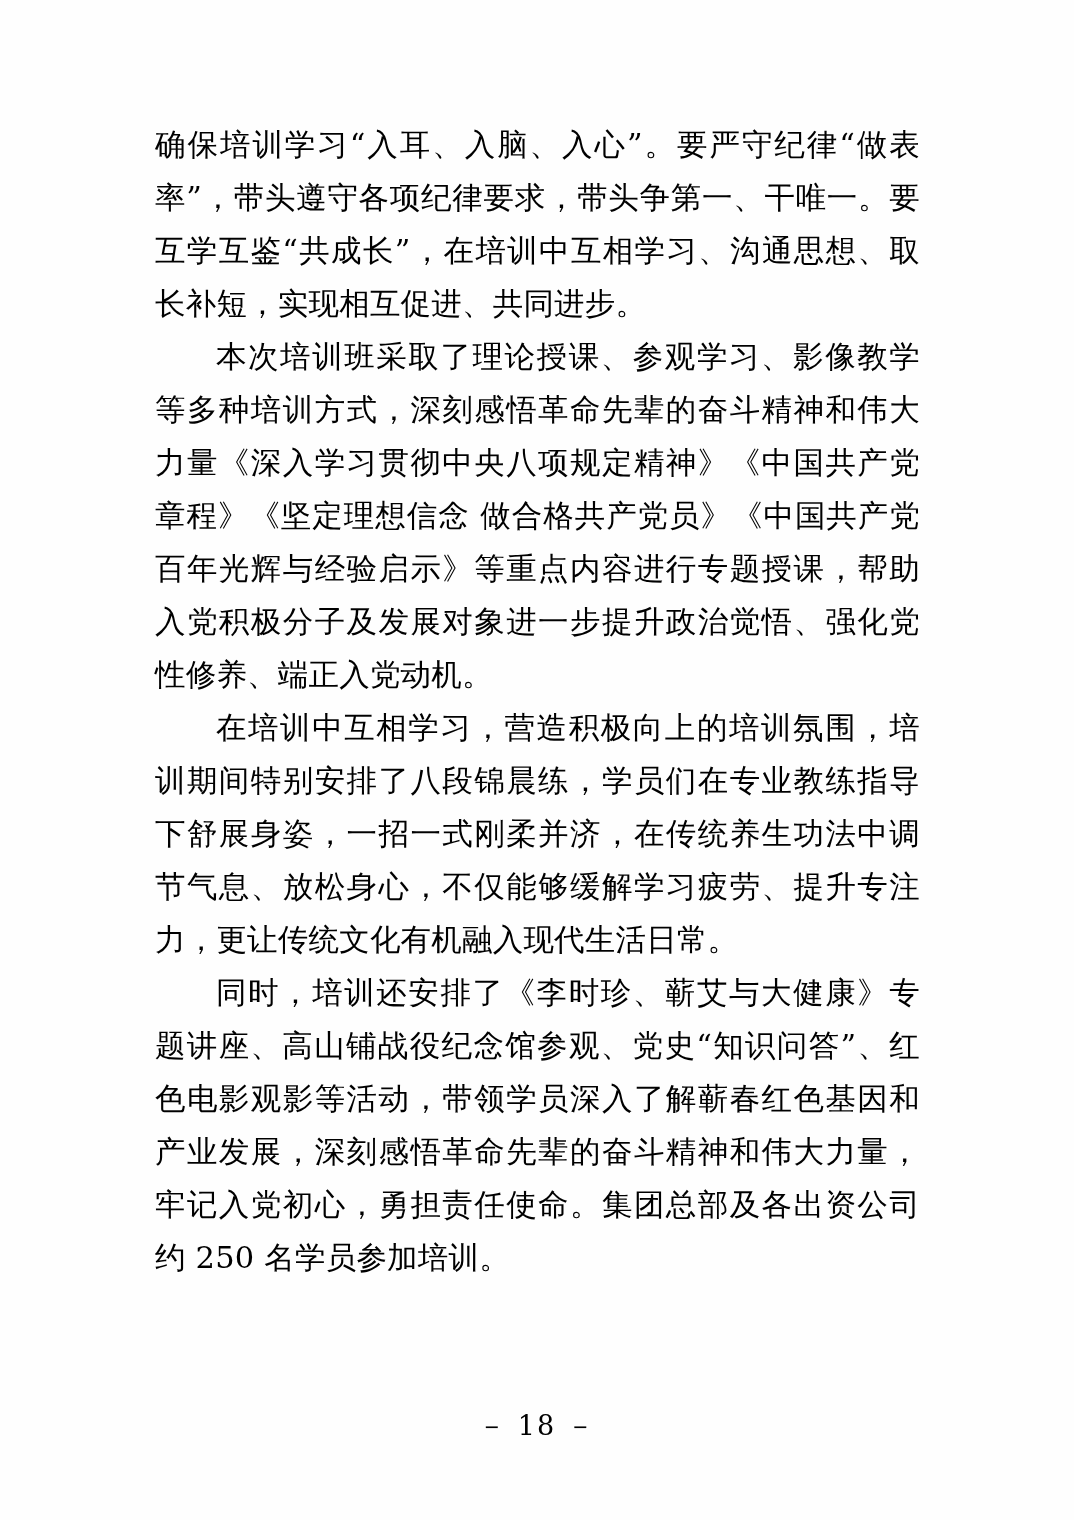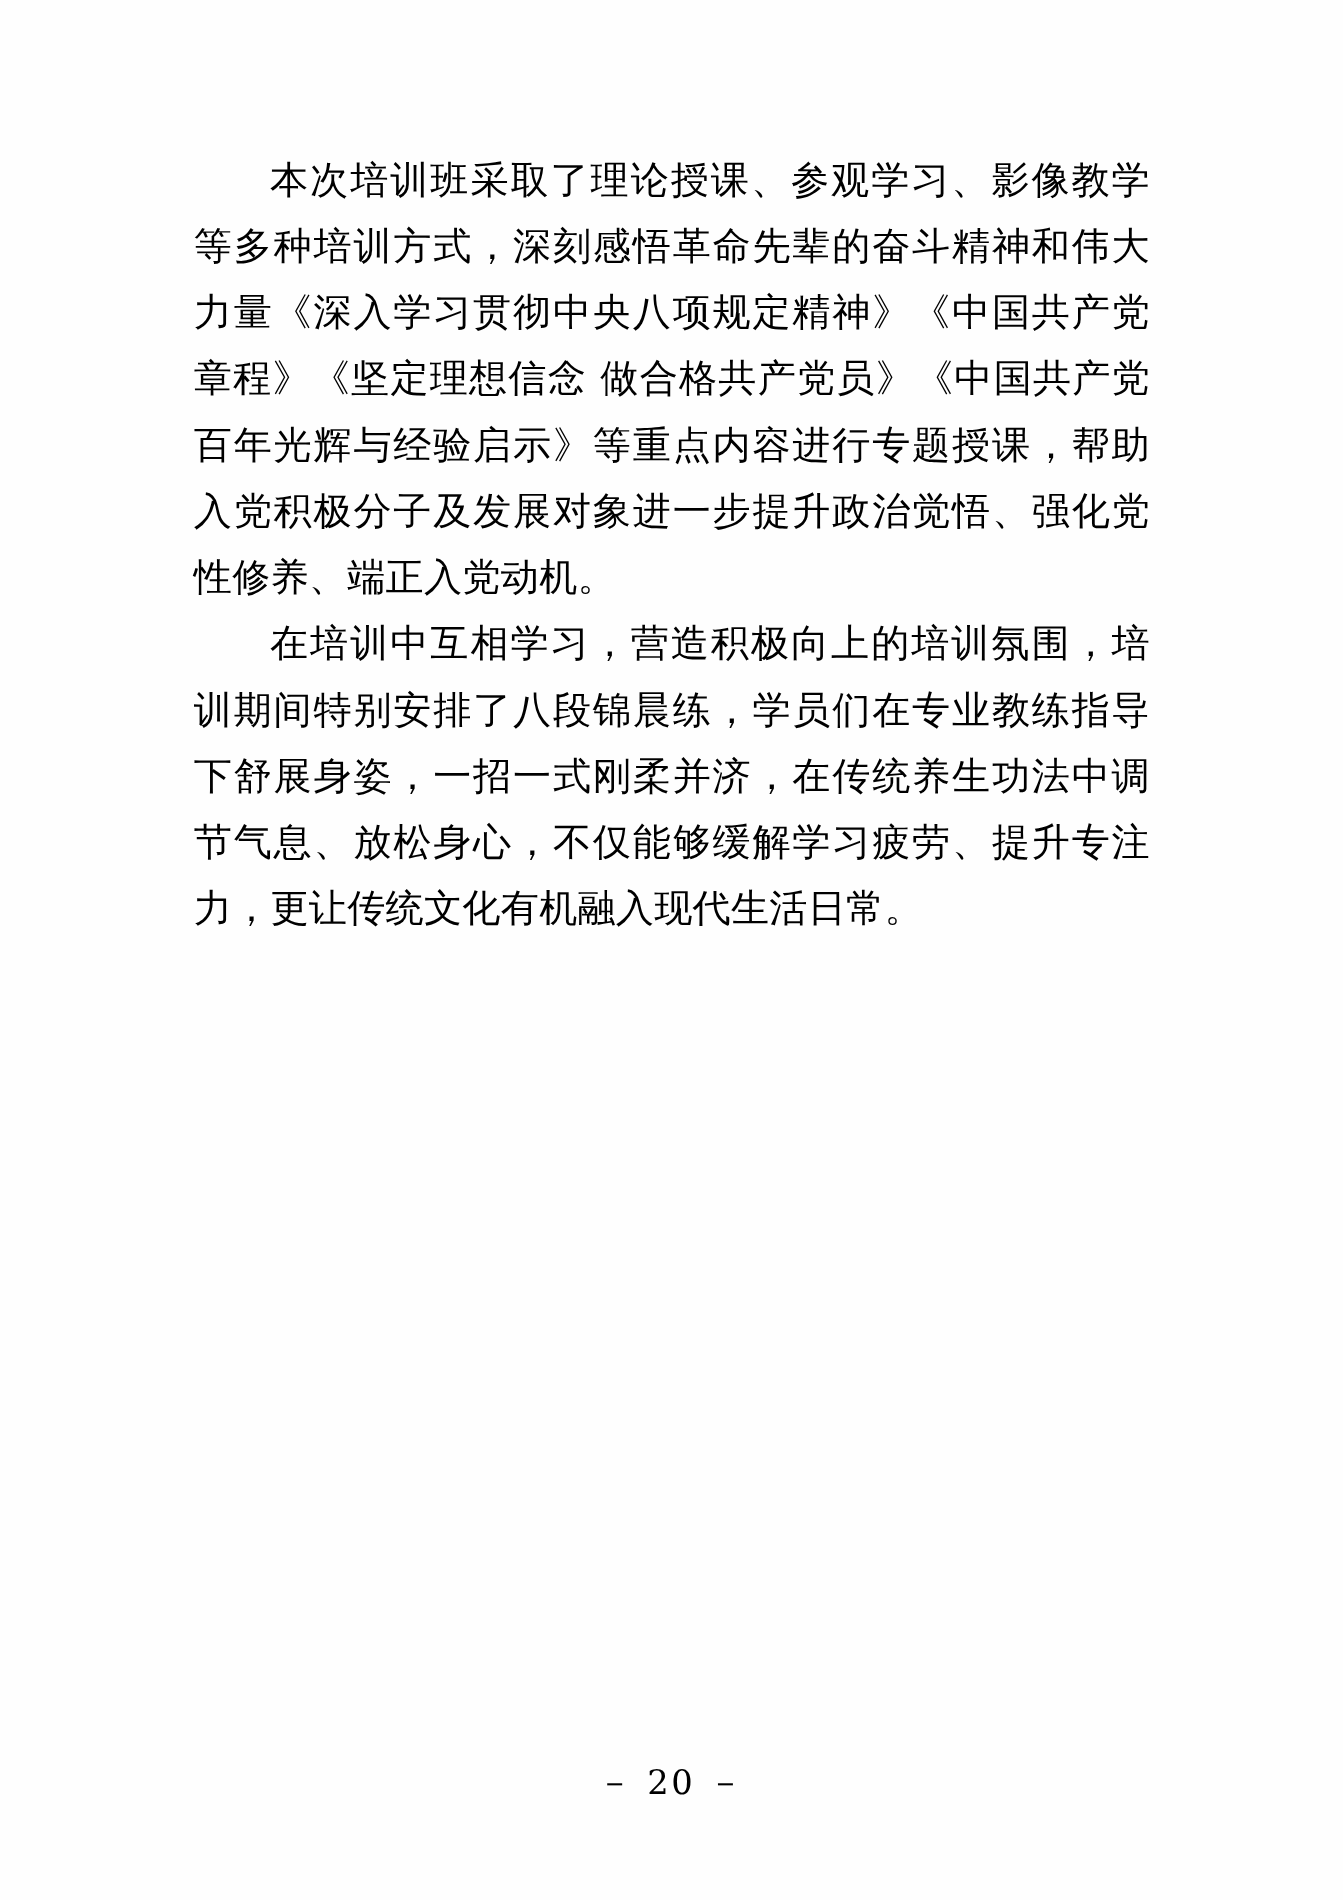--- a/index.html
+++ b/index.html
@@ -50,17 +50,19 @@
     font-size: 27px;
     font-family: "DejaVu Serif", "Liberation Serif", serif;
     letter-spacing: 2px;
   }
 </style>
 </head>
 <body>
 
 <div class="page">
   <div class="content">
+    <p class="para">确保培训学习“入耳、入脑、入心”。要严守纪律“做表率”，带头遵守各项纪律要求，带头争第一、干唯一。要互学互鉴“共成长”，在培训中互相学习、沟通思想、取长补短，实现相互促进、共同进步。</p>
     <p class="para indent">本次培训班采取了理论授课、参观学习、影像教学等多种培训方式，深刻感悟革命先辈的奋斗精神和伟大力量《深入学习贯彻中央八项规定精神》《中国共产党章程》《坚定理想信念 做合格共产党员》《中国共产党百年光辉与经验启示》等重点内容进行专题授课，帮助入党积极分子及发展对象进一步提升政治觉悟、强化党性修养、端正入党动机。</p>
     <p class="para indent">在培训中互相学习，营造积极向上的培训氛围，培训期间特别安排了八段锦晨练，学员们在专业教练指导下舒展身姿，一招一式刚柔并济，在传统养生功法中调节气息、放松身心，不仅能够缓解学习疲劳、提升专注力，更让传统文化有机融入现代生活日常。</p>
+    <p class="para indent">同时，培训还安排了《李时珍、蕲艾与大健康》专题讲座、高山铺战役纪念馆参观、党史“知识问答”、红色电影观影等活动，带领学员深入了解蕲春红色基因和产业发展，深刻感悟革命先辈的奋斗精神和伟大力量，牢记入党初心，勇担责任使命。集团总部及各出资公司约 250 名学员参加培训。</p>
   </div>
-  <div class="footer">－ 20 －</div>
+  <div class="footer">－ 18 －</div>
 </div>
 
 </body></html>

